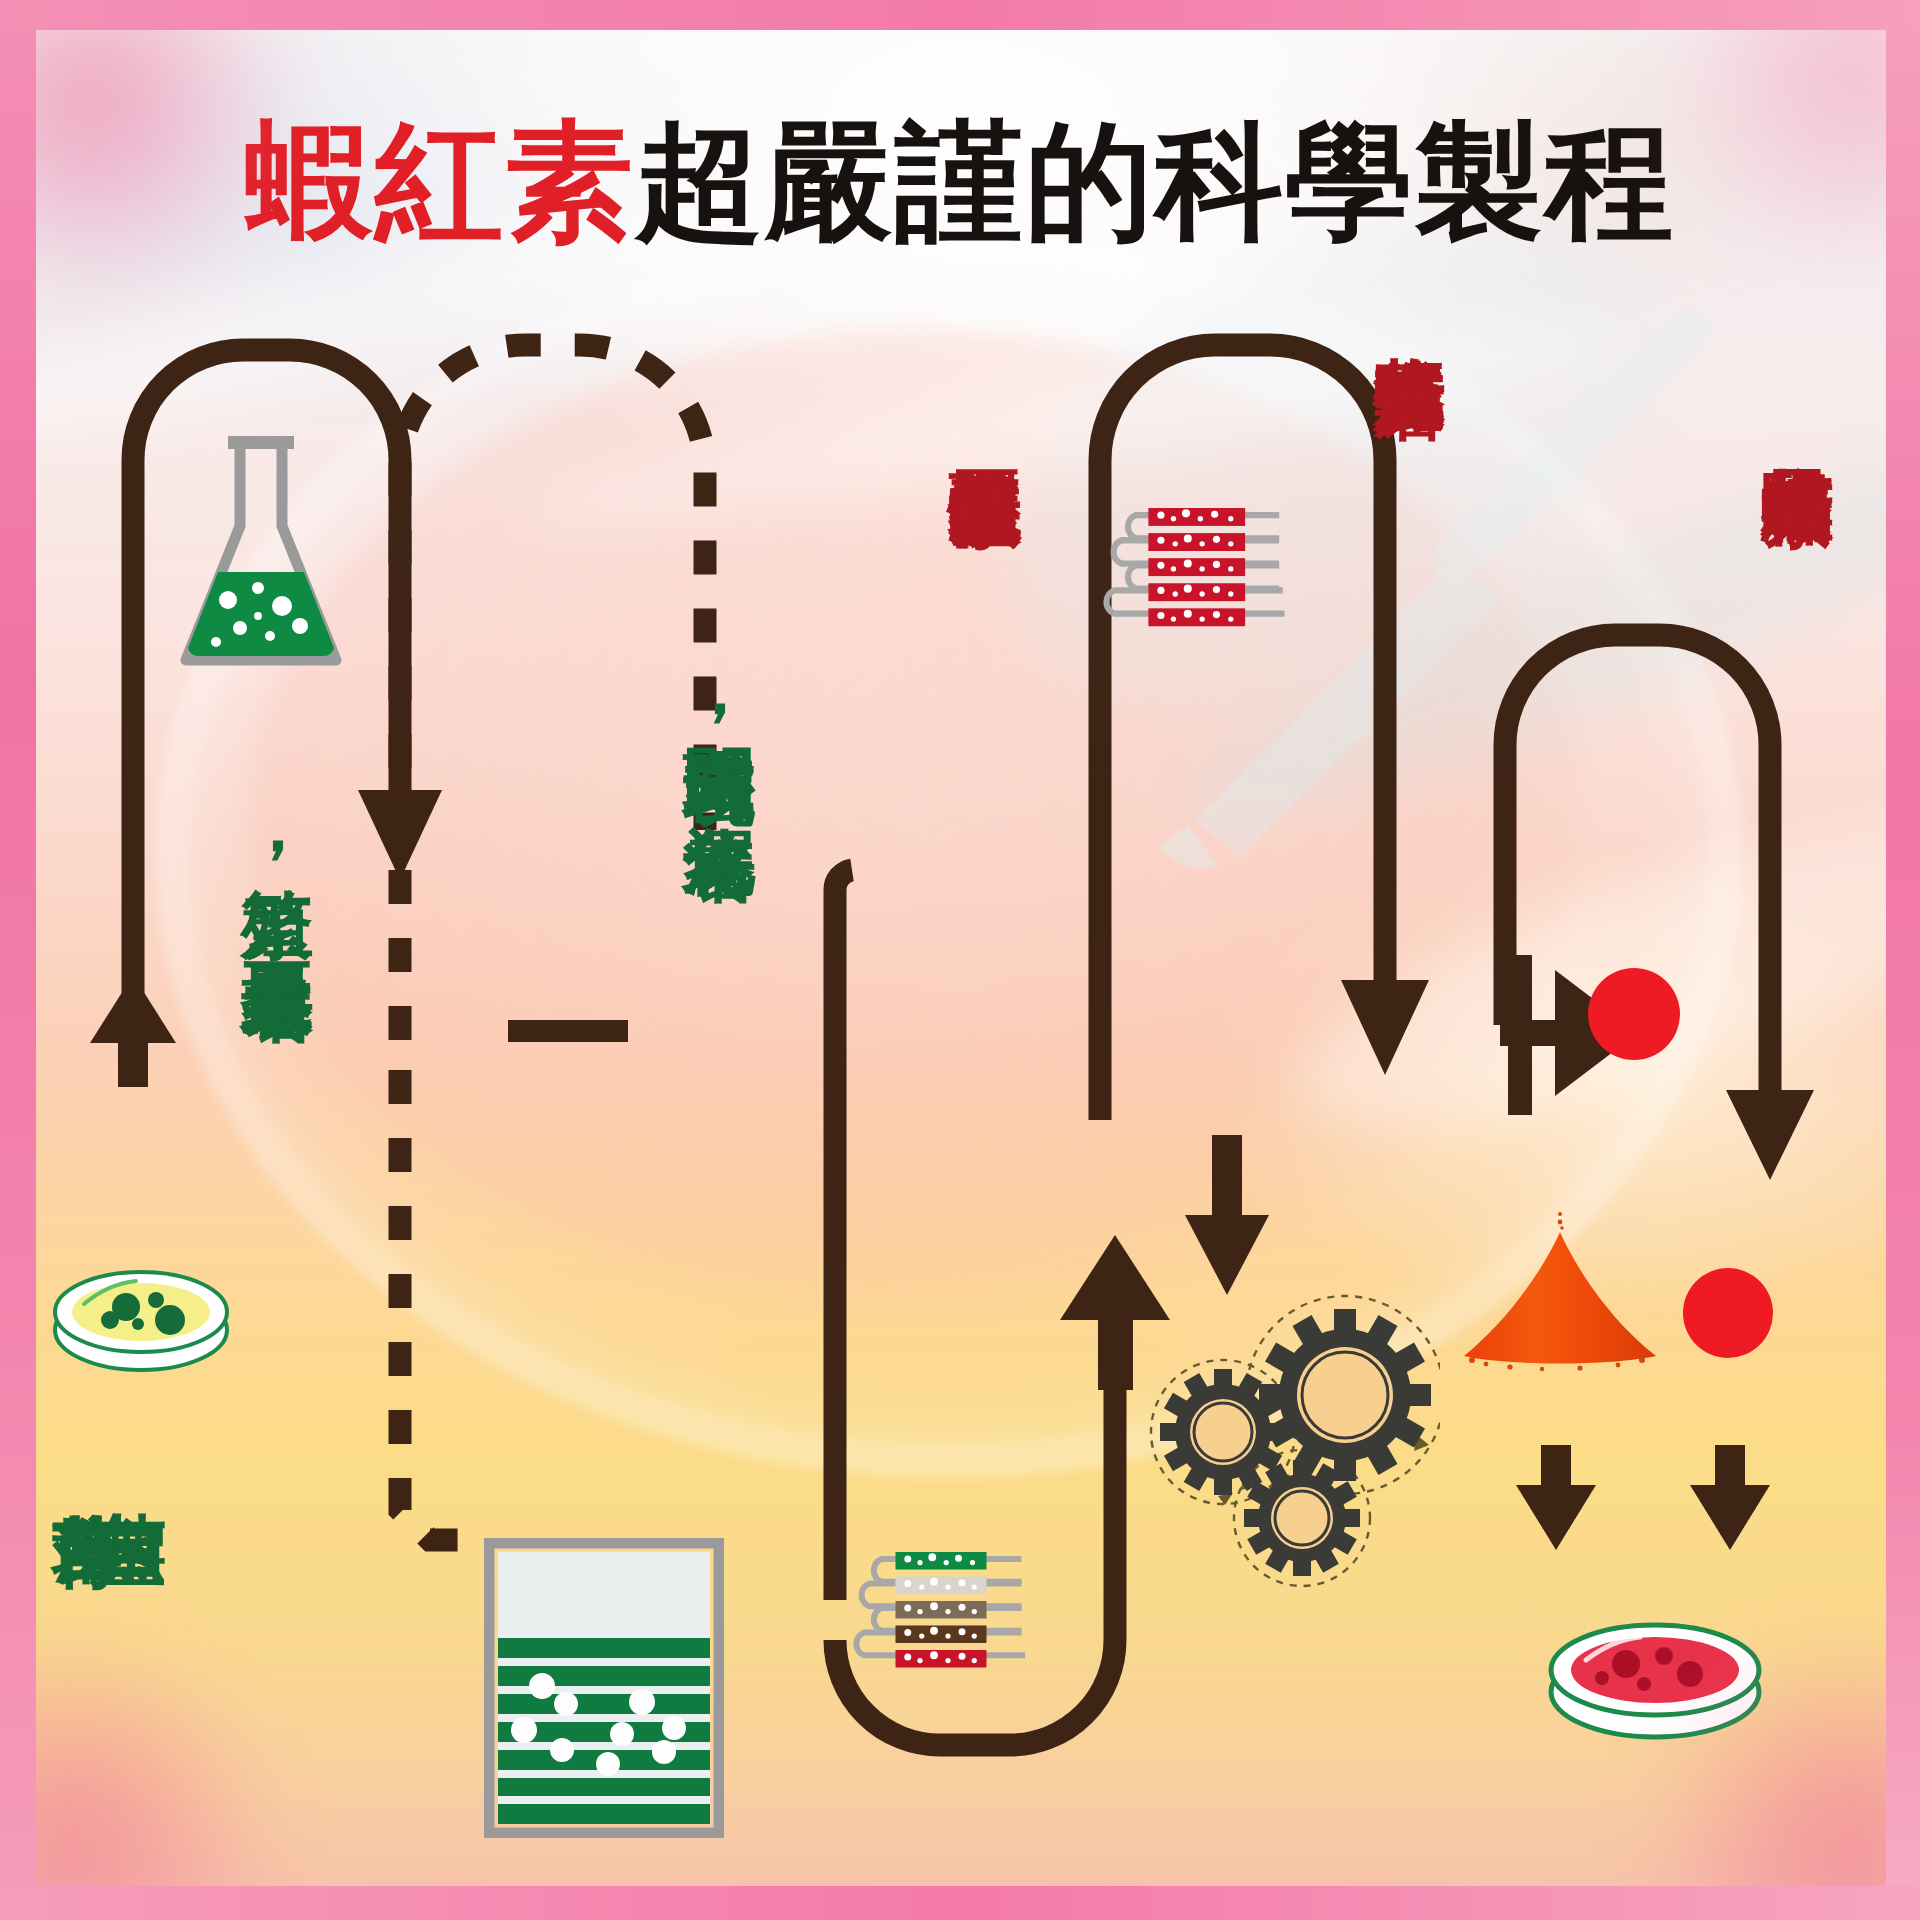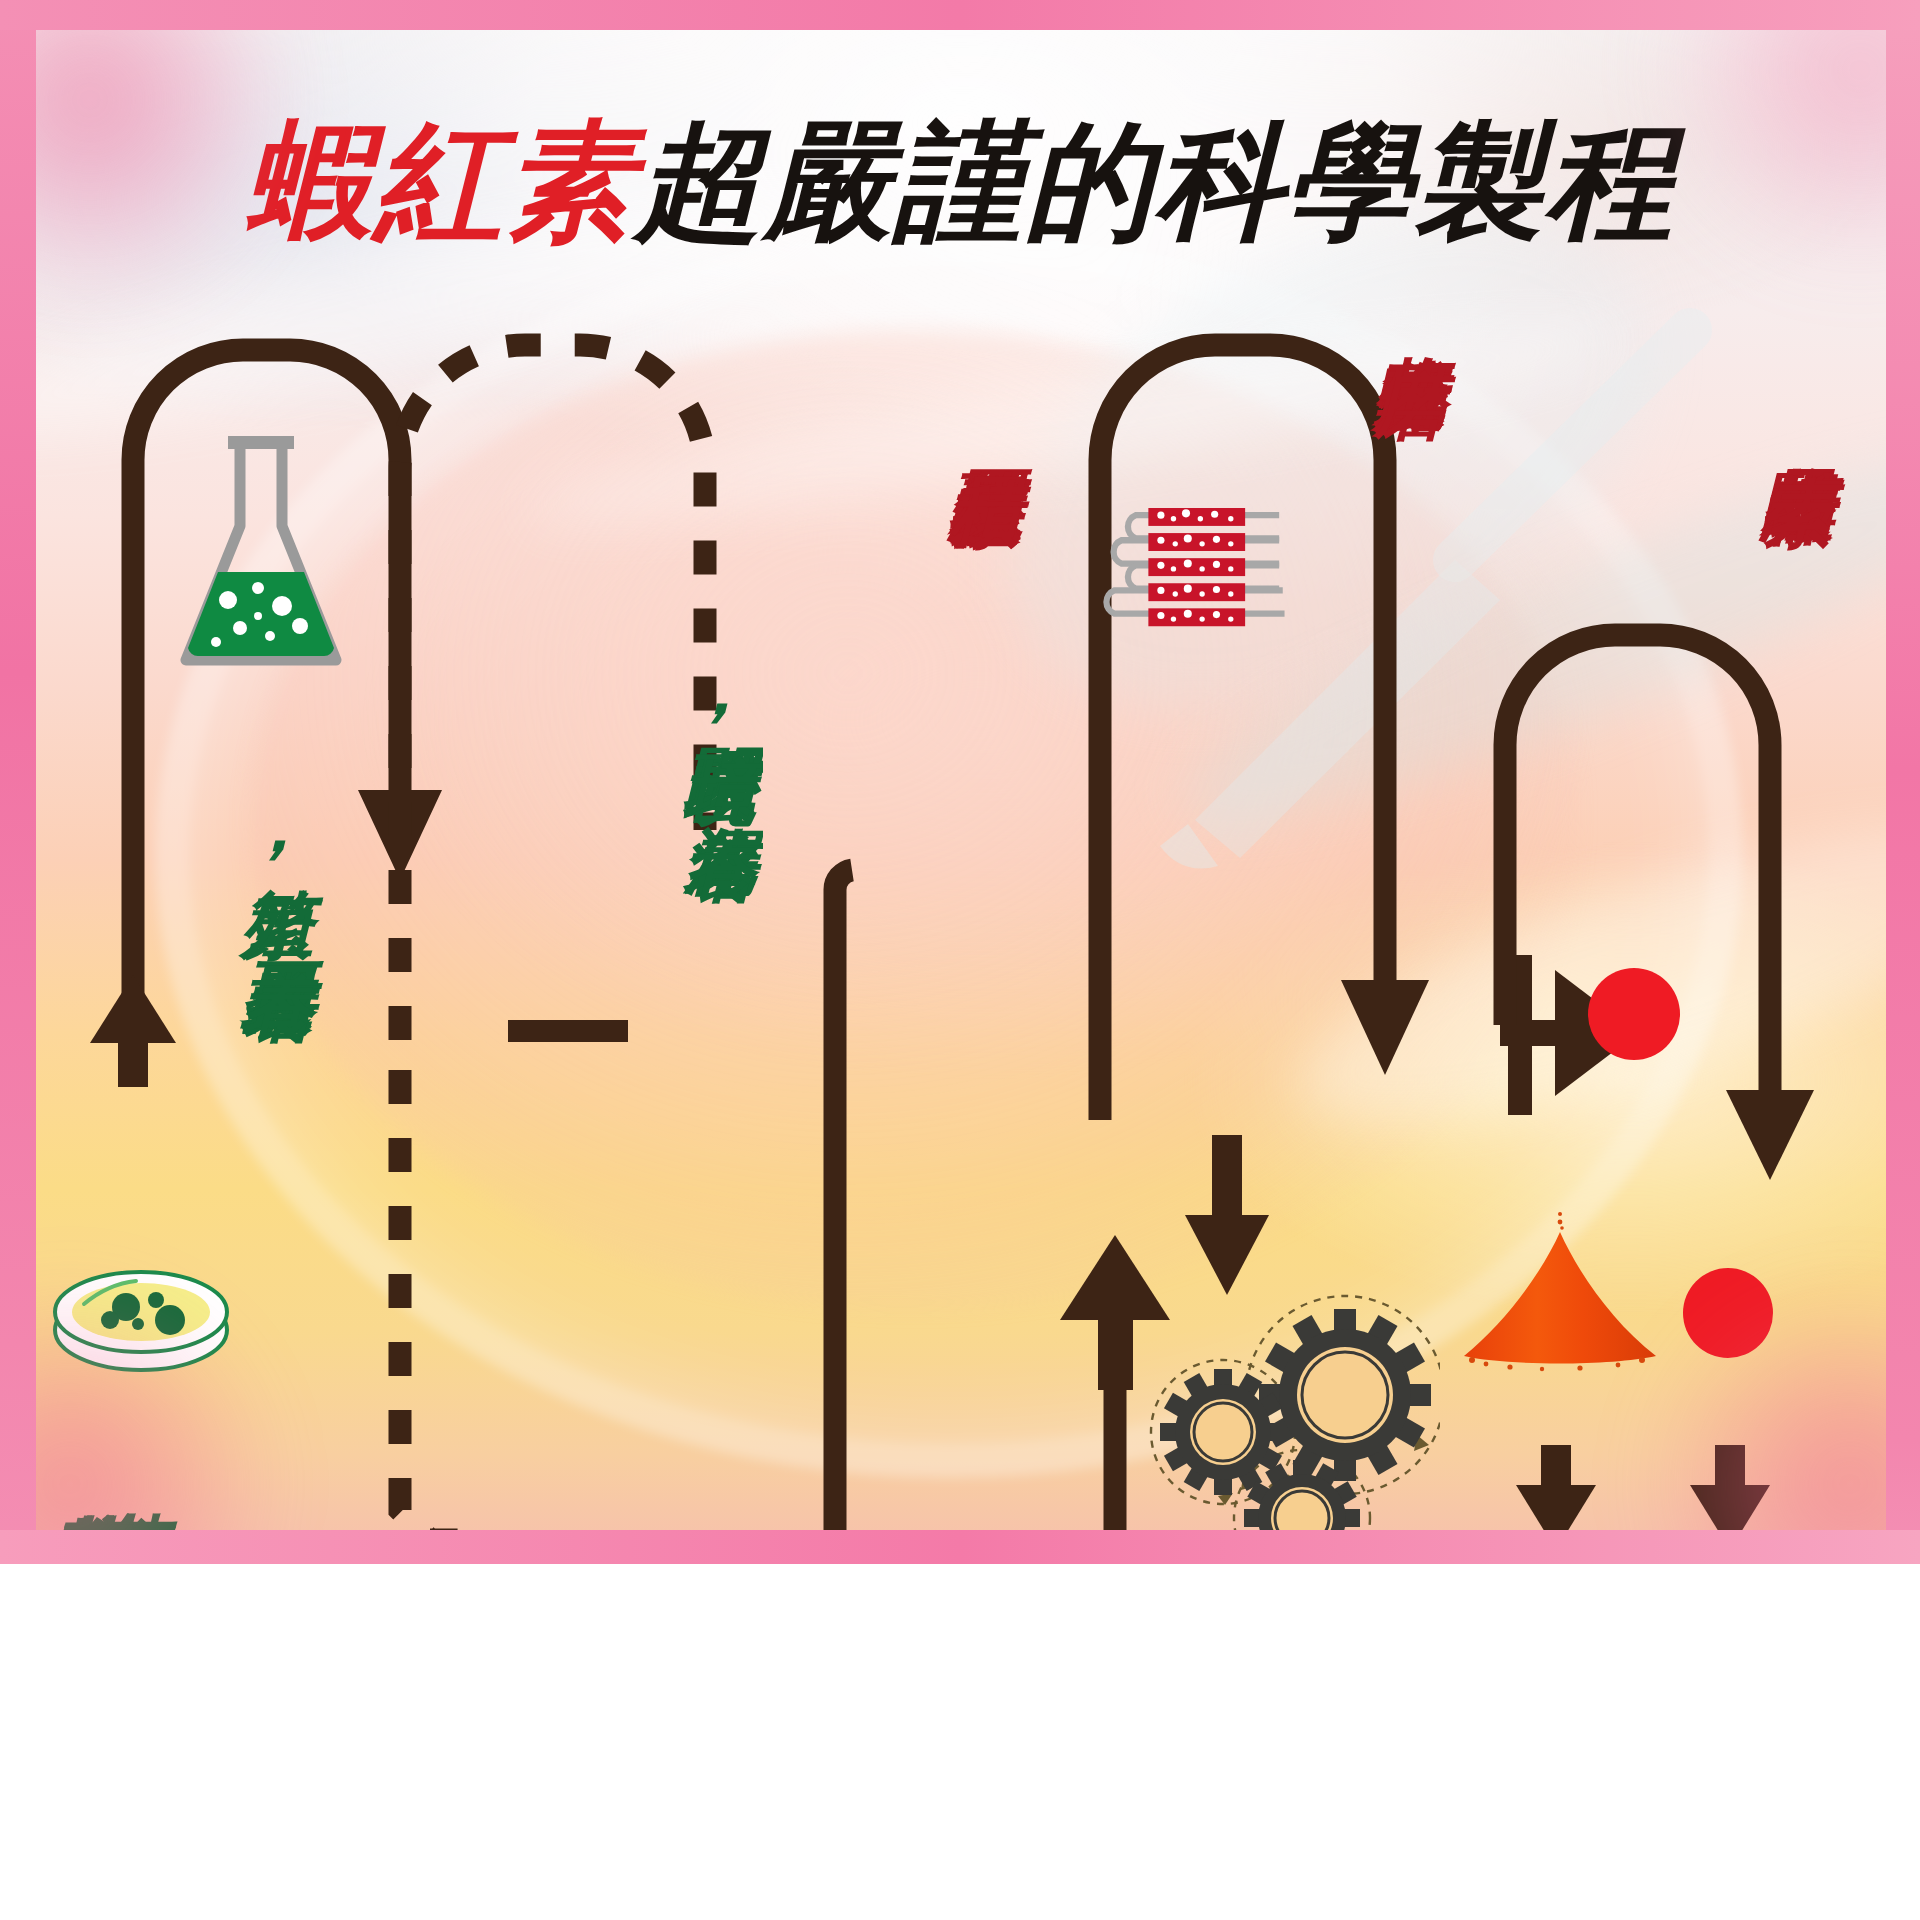--- a/index.html
+++ b/index.html
@@ -3,21 +3,21 @@
 <meta charset="utf-8">
 <title>蝦紅素超嚴謹的科學製程</title>
 <style>
   html,body{margin:0;padding:0;}
   body{
     width:1920px;height:1920px;overflow:hidden;
     font-family:"Liberation Serif","DejaVu Serif",serif;
     background:#fff;
   }
   #stage{
-    position:relative;width:1920px;height:1564px;overflow:hidden;font-style:italic;
+    position:relative;width:1920px;height:1920px;overflow:hidden;
   }
 
   
   .bg-base{
     position:absolute;inset:0;
     background:
       linear-gradient(to bottom,
         #f6f3f4 0%,
         #f3eef0 10%,
         #f7ecec 20%,

